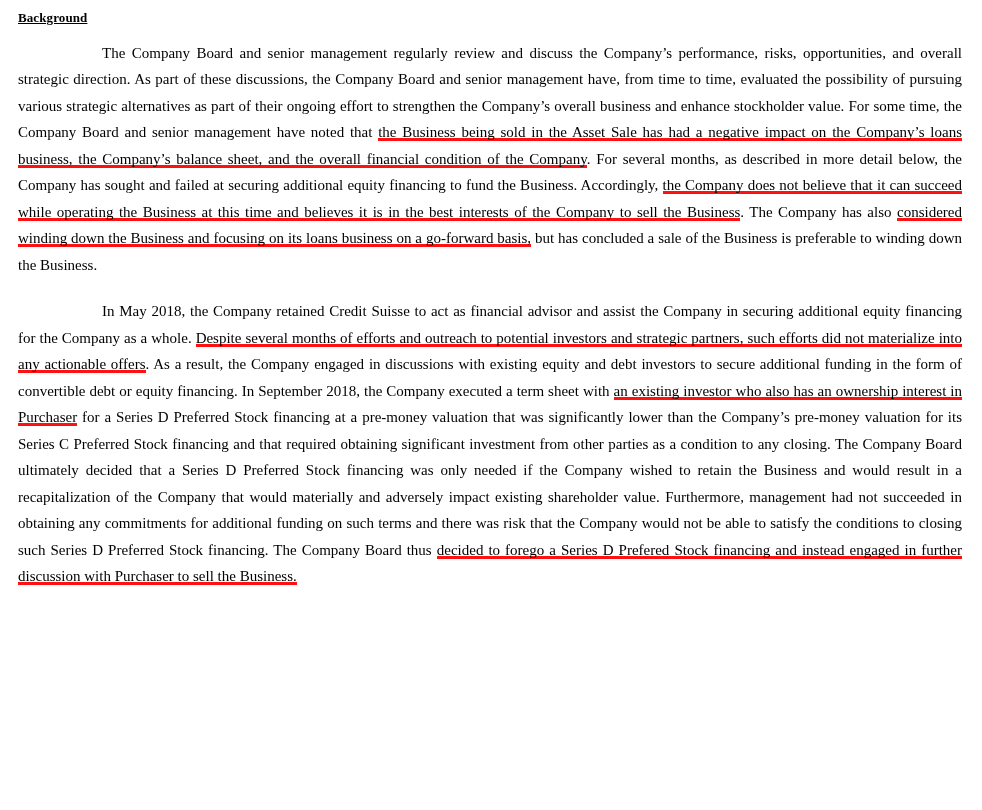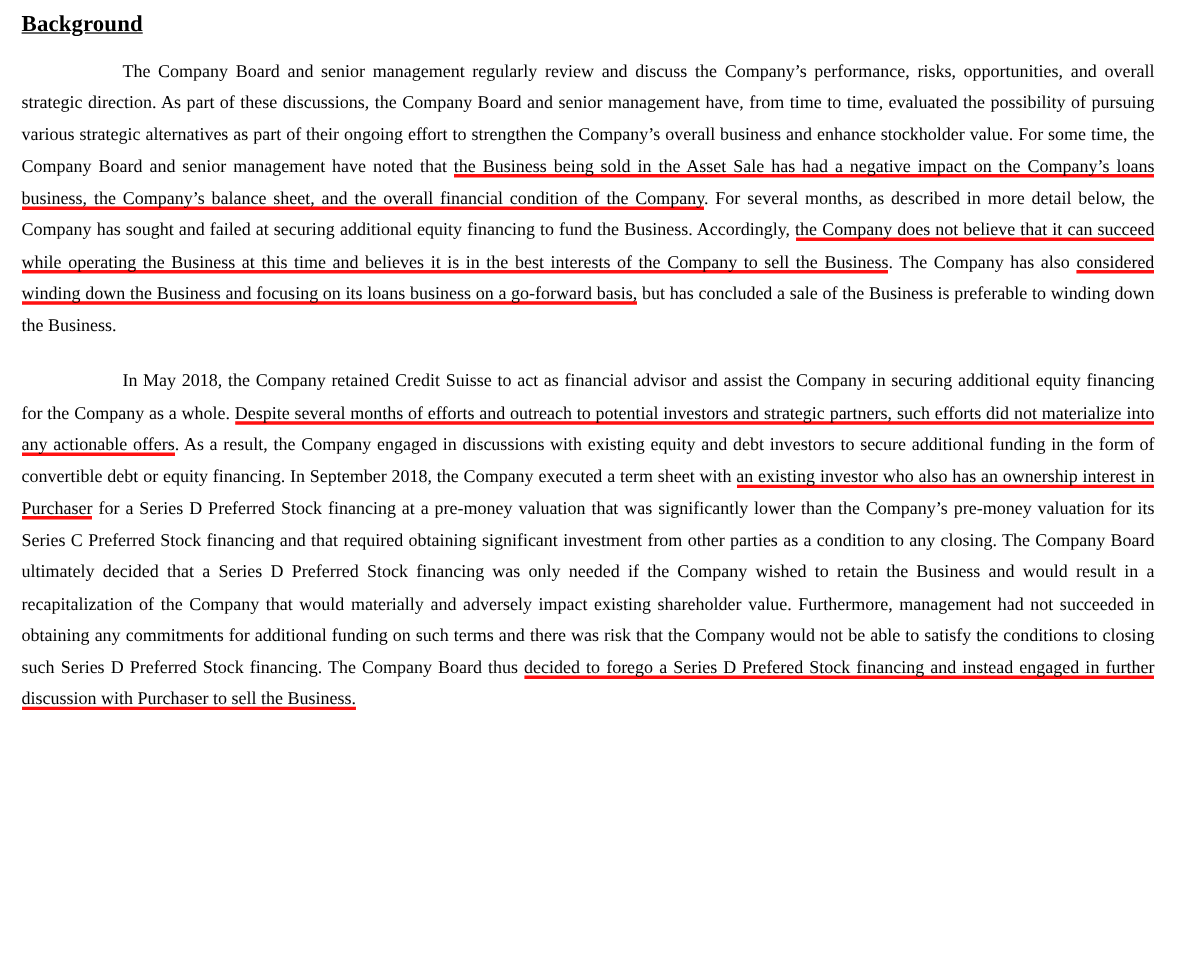--- a/index.html
+++ b/index.html
@@ -16,21 +16,21 @@
   .page {
     position: relative;
     width: 982px;
     height: 810px;
     box-sizing: border-box;
     padding: 10px 20px 0 18px;
     background: #ffffff;
     overflow: hidden;
   }
   .section-heading {
-    font-size: 19px;
+    font-size: 13px;
     font-weight: bold;
     text-decoration: underline;
     letter-spacing: 0.1px;
     margin: 0 0 14px 0;
     line-height: 1.2;
   }
   p.body-para {
     font-size: 15px;
     line-height: 26.5px;
     text-align: justify;

